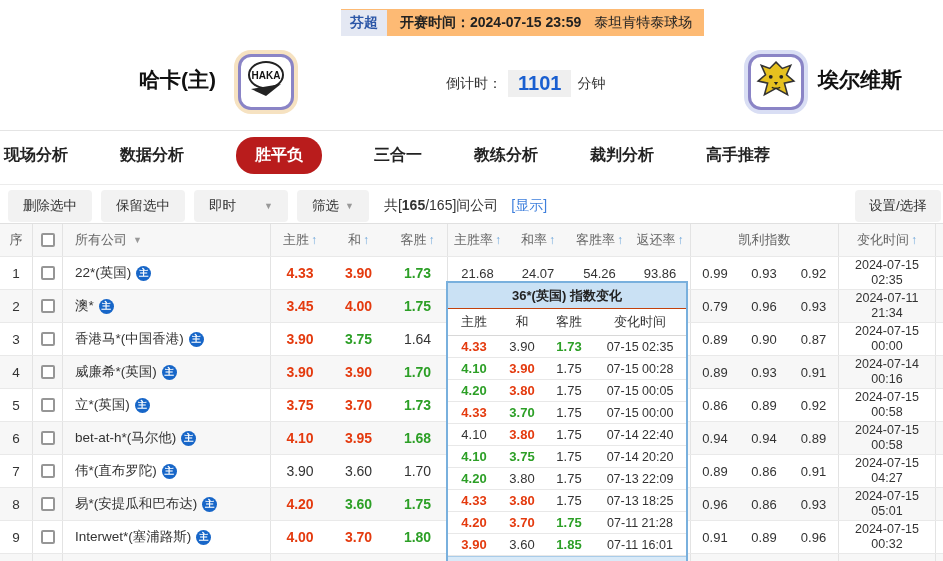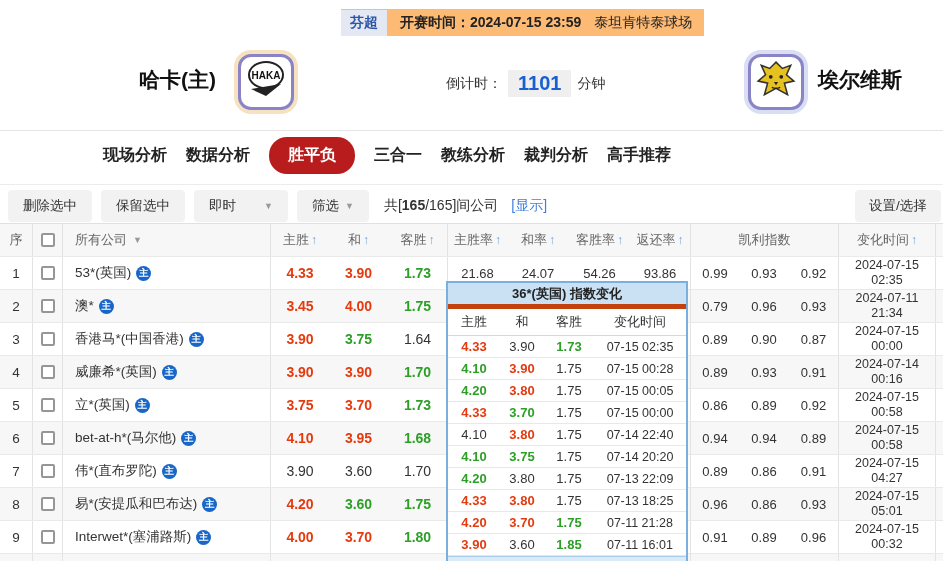--- a/index.html
+++ b/index.html
@@ -19,21 +19,21 @@
   .badge { position:absolute; width:56px; height:56px; top:54px; border:3px solid #8a84c6; border-radius:13px; background:#fff; display:flex; align-items:center; justify-content:center; }
   .badge.home { left:238px; box-shadow:0 0 0 4px #f6e2c1; }
   .badge.away { left:748px; box-shadow:0 0 0 4px #d9def4; }
   .countdown { position:absolute; left:446px; top:70px; display:flex; align-items:center; gap:6px; font-size:14px; color:#333; }
   .cd-value { background:#efefef; color:#1a5fd0; font-weight:bold; font-size:20px; padding:2px 10px; }
 
   .hline { position:absolute; left:0; width:943px; border-top:1px solid #e4e4e4; }
   .l1 { top:130px; } .l2 { top:184px; border-top-color:#ececec; }
 
   
-  .tabs { position:absolute; left:0; top:133px; width:774px; height:44px; display:flex; align-items:center; justify-content:center; gap:19px; }
+  .tabs { position:absolute; left:0; top:133px; width:774px; height:44px; display:flex; align-items:center; justify-content:center; gap:52px; }
   .tab { font-size:16px; font-weight:bold; color:#222; cursor:pointer; white-space:nowrap; }
   .tab.active { background:#b91c1c; color:#fff; padding:8px 19px; border-radius:18px; }
 
   
   .toolbar { position:absolute; left:8px; top:190px; display:flex; align-items:center; gap:9px; }
   .tbtn { background:#f2f2f2; border:none; border-radius:4px; padding:7px 15px; font-size:13.5px; color:#333; font-family:inherit; display:flex; align-items:center; cursor:pointer; }
   .tbtn.dd { width:94px; justify-content:space-between; }
   .caret { color:#999; font-size:9px; margin-left:6px; }
   .count { font-size:14px; color:#333; margin-left:6px; }
   .count b { font-weight:bold; }
@@ -55,21 +55,21 @@
   .od span.green, .pop span.green { color:#2c9f26; font-weight:bold; }
   .od span.plain, .pop span.plain { color:#333; font-weight:normal; }
   .od { font-size:14px; }
   .cb { width:14px; height:14px; border:2px solid #969696; border-radius:2px; background:#fff; cursor:pointer; }
   .company { color:#333; gap:5px; cursor:pointer; }
   .prim-icon { width:15px; height:15px; border-radius:50%; background:#1766c8; color:#fff; font-size:9.5px; font-weight:bold; display:inline-flex; align-items:center; justify-content:center; flex:none; }
   .time2 { display:flex; flex-direction:column; align-items:center; justify-content:center; font-size:12.5px; line-height:15px; color:#333; }
 
   
   .popup { position:absolute; left:446px; top:281px; width:242px; border:2px solid #79b0dd; background:#fff; z-index:10; }
-  .popup-title { height:26px; background:#cae1f4; border-bottom:5px solid #c2410c; display:flex; align-items:center; justify-content:center; font-size:13px; font-weight:bold; color:#222; }
+  .popup-title { height:26px; background:#cae1f4; border-bottom:1px solid #c2410c; display:flex; align-items:center; justify-content:center; font-size:13px; font-weight:bold; color:#222; }
   .prow { display:grid; grid-template-columns:52px 44px 50px 1fr; align-items:center; height:22px; border-bottom:1px solid #e8e8e8; font-size:13px; }
   .prow.phead { height:27px; color:#333; border-bottom:1px solid #d8d8d8; }
   .pcell { text-align:center; }
   .ptime { font-size:12.5px; color:#333; }
   .popup-footer { height:18px; background:#d9eaf8; border-top:1px solid #a9cce9; }
 </style>
 </head>
 <body>
 
 <div class="page">
@@ -191,21 +191,21 @@
         </div>
       <div class="cell bl"></div>
     </div>
     <div class="tbody" id="tbody">
     <div class="trow">
       <div class="cell">1</div>
       <div class="cell bl">
             <span class="cb"></span>
           </div>
       <div class="cell left bl company">
-        <span>53*(英国)</span>
+        <span>22*(英国)</span>
         <span class="prim-icon">主</span>
       </div>
       <div class="cell bl od">
             <span class="red">4.33</span>
           </div>
       <div class="cell od">
             <span class="red">3.90</span>
           </div>
       <div class="cell od">
             <span class="green">1.73</span>

